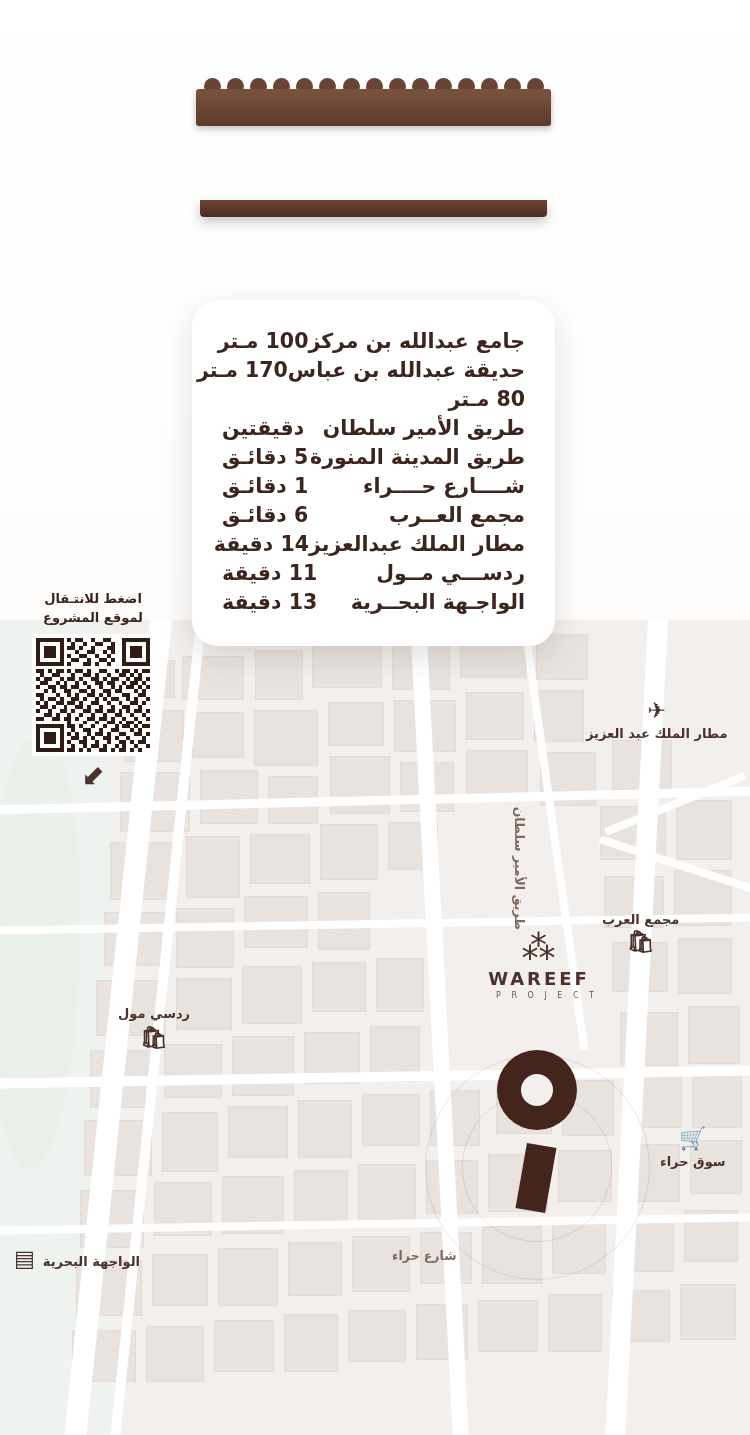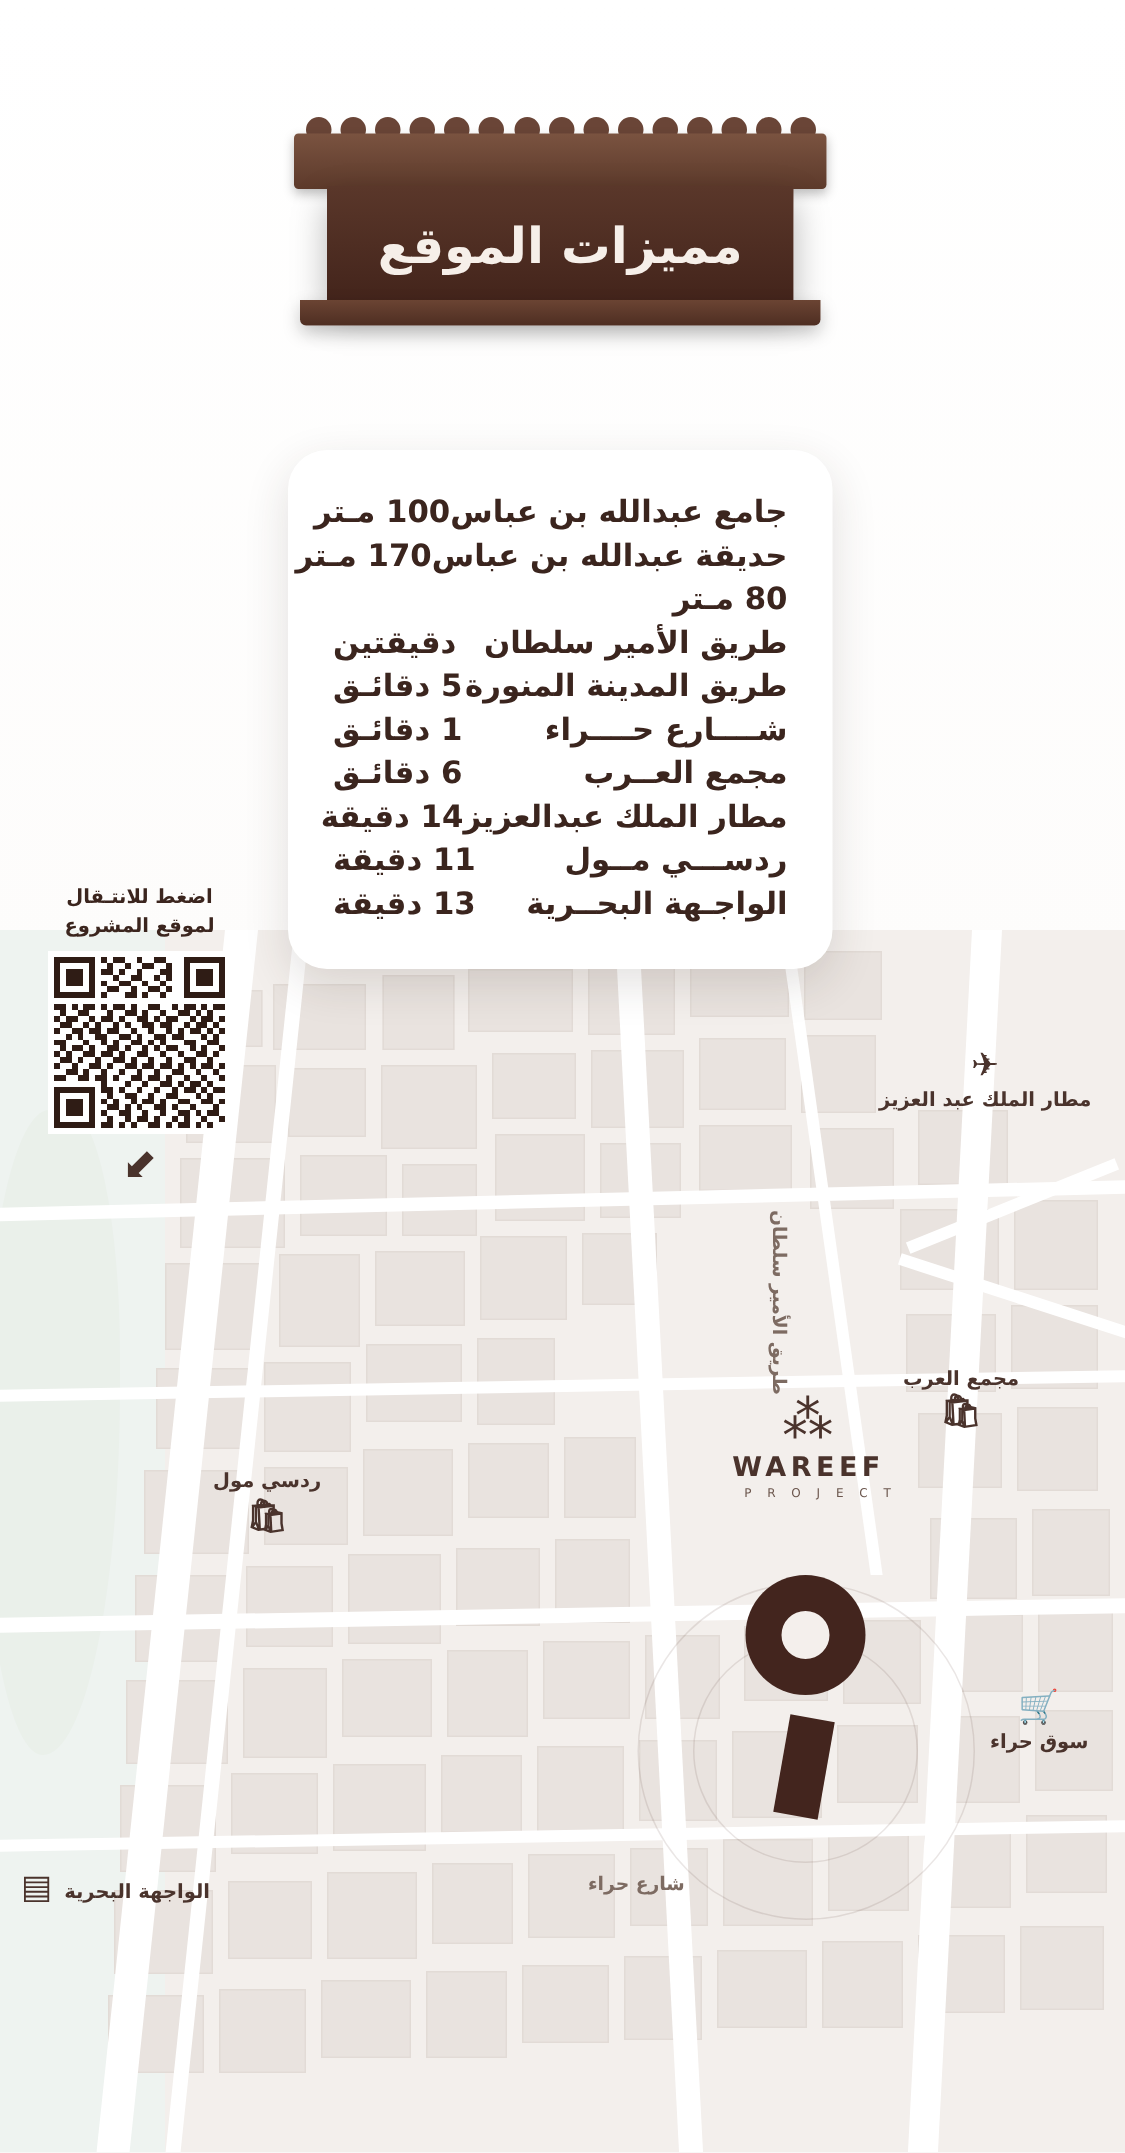--- a/index.html
+++ b/index.html
@@ -332,21 +332,21 @@
   <div class="poi" style="left:602px;top:912px;">
     <span>مجمع العرب</span>
     <span class="gl" style="margin:4px 0 0 0">🛍</span>
   </div>
 
   <div class="poi" style="left:660px;top:1128px;">
     <span class="gl">🛒</span>
     <span>سوق حراء</span>
   </div>
 
-  <div class="poi" style="left:118px;top:980px;margin-left:24px;">
+  <div class="poi" style="left:118px;top:1006px;">
     <span>ردسي مول</span>
     <span class="gl" style="margin:6px 0 0 0">🛍</span>
   </div>
 
   <div class="poi row" style="left:14px;top:1248px;">
     <span>الواجهة البحرية</span>
     <span class="gl">▤</span>
   </div>
 
   <div class="street-label" style="left:404px;top:930px;transform:rotate(90deg);transform-origin:top right;">طريق الأمير سلطان</div>
@@ -364,29 +364,26 @@
         <i></i>
         <i></i>
         <i></i>
         <i></i>
         <i></i>
         <i></i>
         <i></i>
         <i></i>
     </div>
     <div class="plaque-top"></div>
-    <div class="plaque-body">
-      <span>مميزات الموقع</span>
-    </div>
     <div class="plaque-foot"></div>
   </div>
 
   <div class="card">
     <div class="feat">
-      <span class="nm">جامع عبدالله بن عباس</span>
+      <span class="nm">جامع عبدالله بن مركز</span>
       <span class="ds">100 مـتر</span>
     </div>
     <div class="feat">
       <span class="nm">حديقة عبدالله بن عباس</span>
       <span class="ds">170 مـتر</span>
     </div>
     <div class="feat">
       <span class="ds">80 مـتر</span>
     </div>
     <div class="feat">

